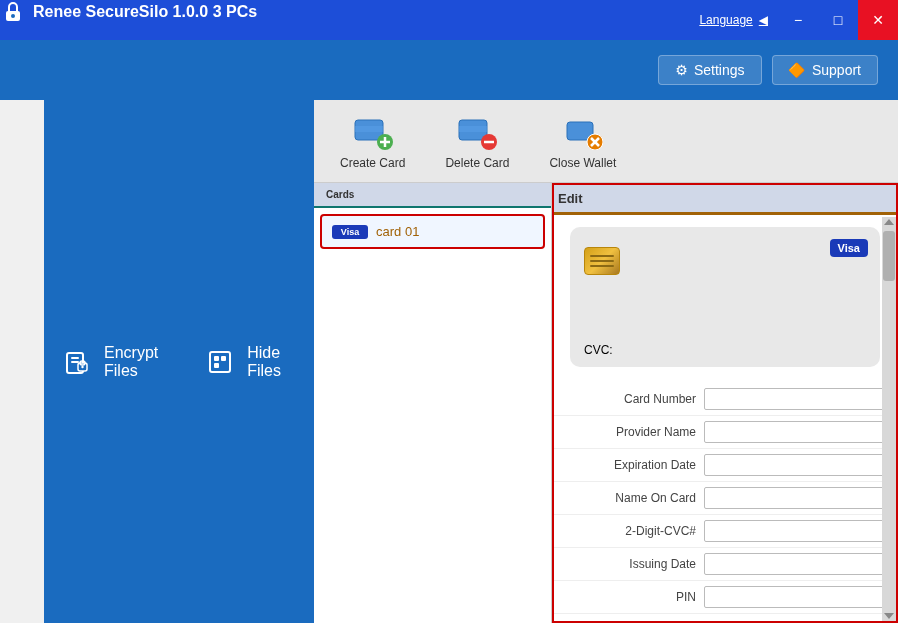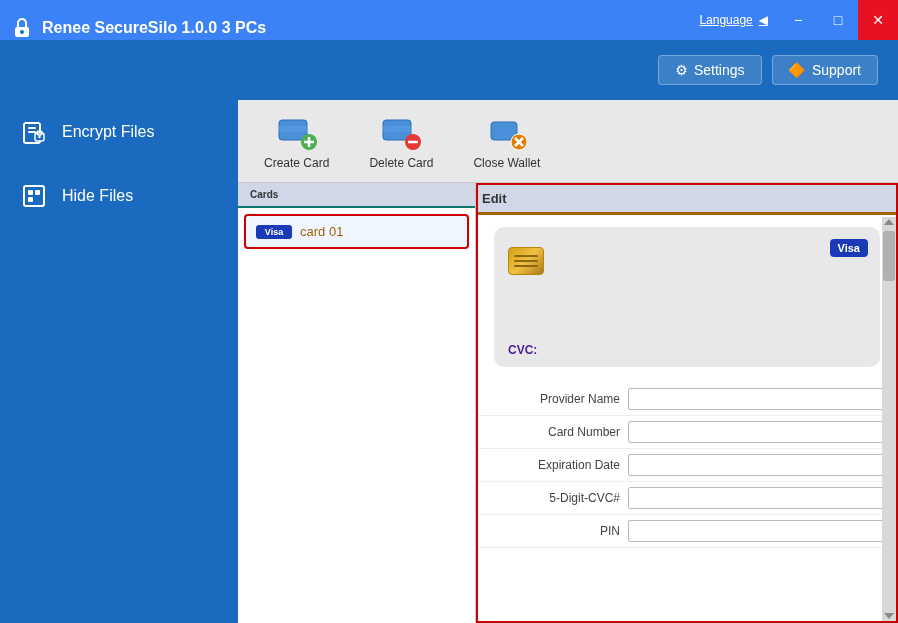--- a/index.html
+++ b/index.html
@@ -1,25 +1,25 @@
 <!DOCTYPE html>
 <html><head>
   <meta charset="utf-8">
   <style>
     * { margin: 0; padding: 0; box-sizing: border-box; }
     body { width: 898px; height: 623px; font-family: Arial, sans-serif; overflow: hidden; background: #f0f0f0; }
 
     
     .title-bar {
-      background: #3b82f6;
+      background: #1d4ed8;
       height: 40px;
       display: flex;
-      align-items: flex-end;
+      align-items: flex-start;
       justify-content: space-between;
-      padding: 0 0 0 10px;
+      padding: 0 0 0 1px;
     }
     .title-bar-left {
       display: flex;
       align-items: center;
       gap: 8px;
       color: white;
       font-size: 16px;
       font-weight: bold;
     }
     .title-bar-right {
@@ -72,24 +72,25 @@
     }
 
     
     .main-layout {
       display: flex;
       height: calc(623px - 100px);
     }
 
     
     .sidebar {
-      width: 238px;
+      width: 270px;
       background: #1a6bbf;
       display: flex;
-      flex-direction: column;
+      flex-direction: row;
+      margin-left: 44px;
     }
     .sidebar-item {
       display: flex;
       align-items: center;
       gap: 14px;
       padding: 18px 20px;
       color: white;
       cursor: pointer;
       font-size: 16px;
       font-weight: 500;
@@ -259,22 +260,21 @@
       padding: 3px 8px;
       border-radius: 4px;
     }
     .card-expire {
       font-size: 12px;
       color: #555;
       margin-bottom: 4px;
     }
     .card-cvc {
       font-size: 12px;
-      color: #4c1d95;
-      font-weight: bold;
+      color: #000000;
     }
 
     
     .form-area {
       flex: 1;
       overflow-y: auto;
       padding: 4px 0;
     }
     .form-row {
       display: flex;
@@ -430,33 +430,41 @@
             </div>
           </div>
 
           <div class="visa-card-badge">Visa</div>
 
           <div class="card-cvc">CVC:</div>
         </div>
 
         <div class="form-area">
           <div class="form-row">
+            <label class="form-label">Card Number</label>
+            <input class="form-input" type="text" value="" style="">
+          </div>
+          <div class="form-row">
             <label class="form-label">Provider Name</label>
             <input class="form-input" type="text" value="" style="">
           </div>
           <div class="form-row">
-            <label class="form-label">Card Number</label>
-            <input class="form-input" type="text" value="" style="">
-          </div>
-          <div class="form-row">
             <label class="form-label">Expiration Date</label>
             <input class="form-input" type="text" value="" style="">
           </div>
           <div class="form-row">
-            <label class="form-label">5-Digit-CVC#</label>
+            <label class="form-label">Name On Card</label>
+            <input class="form-input" type="text" value="" style="">
+          </div>
+          <div class="form-row">
+            <label class="form-label">2-Digit-CVC#</label>
+            <input class="form-input" type="text" value="" style="">
+          </div>
+          <div class="form-row">
+            <label class="form-label">Issuing Date</label>
             <input class="form-input" type="text" value="" style="">
           </div>
           <div class="form-row">
             <label class="form-label">PIN</label>
             <input class="form-input" type="password" value="" style="">
           </div>
         </div>
 
         <div style="position:absolute; right:0; top:32px; bottom:0; width:14px; background:#d8d8d8; display:flex; flex-direction:column; align-items:center; padding-top:2px;">
           <div style="width:0;height:0;border-left:5px solid transparent;border-right:5px solid transparent;border-bottom:6px solid #888;margin-bottom:2px;"></div>

